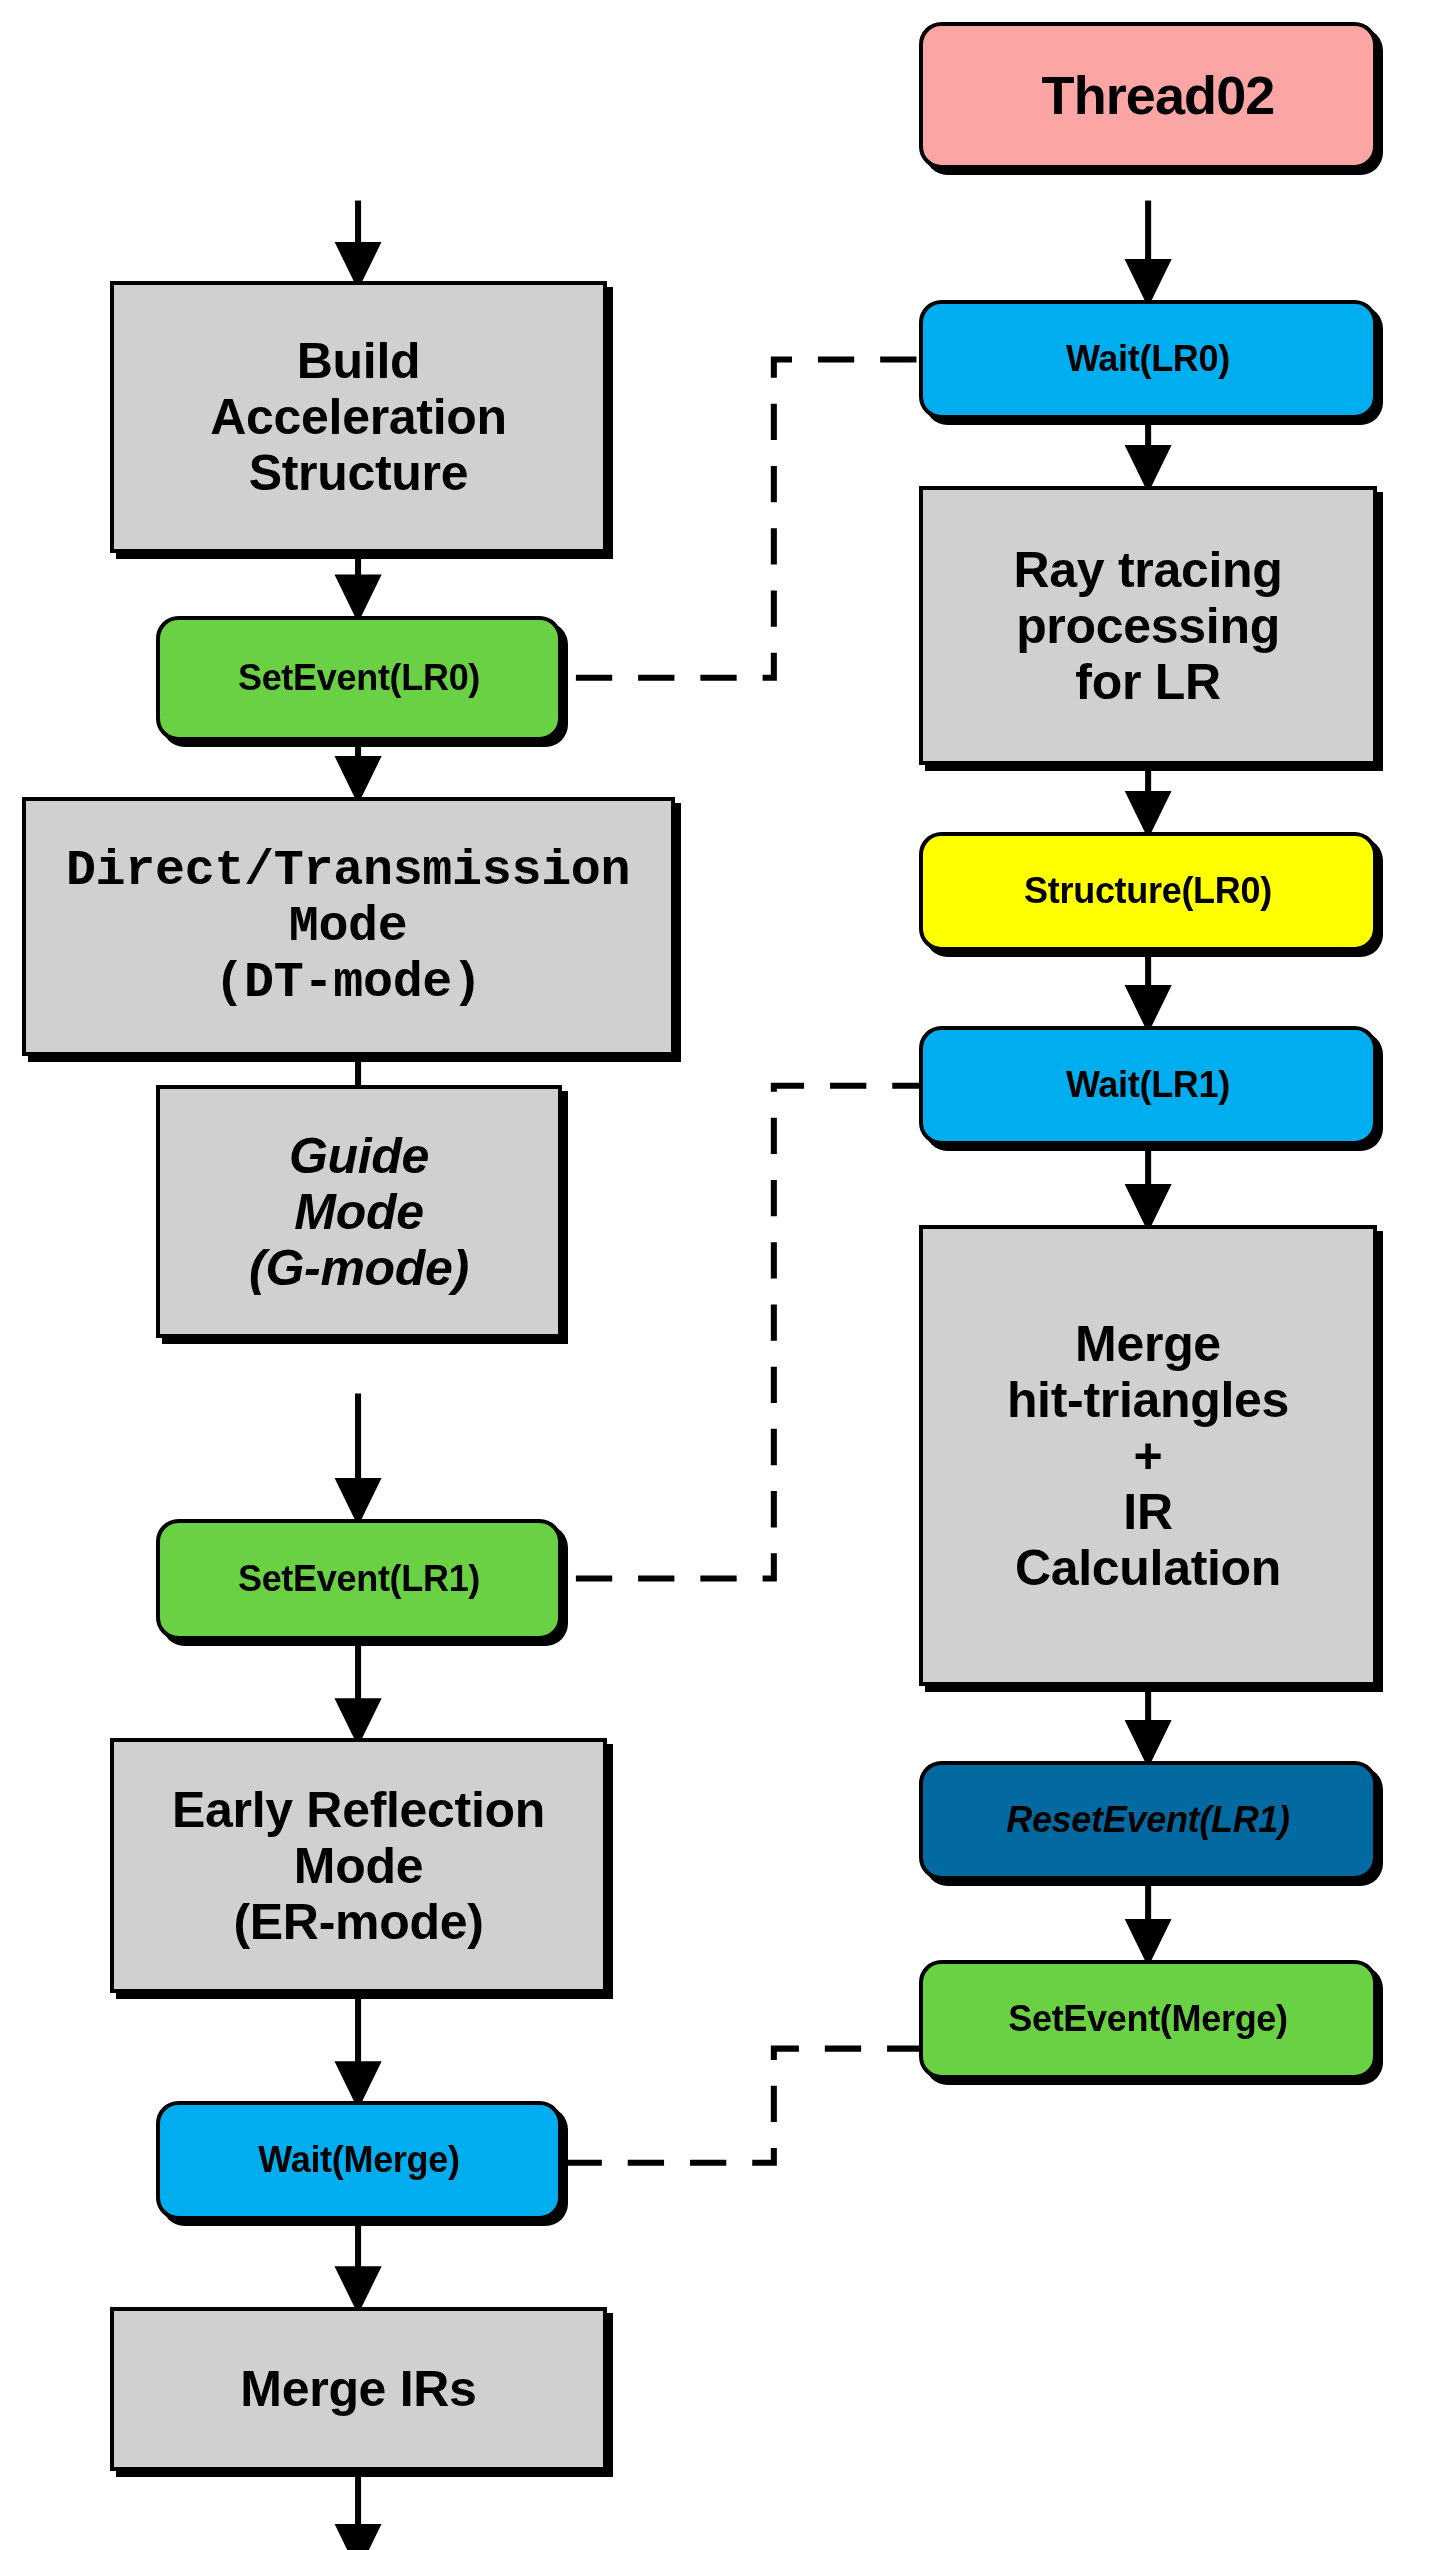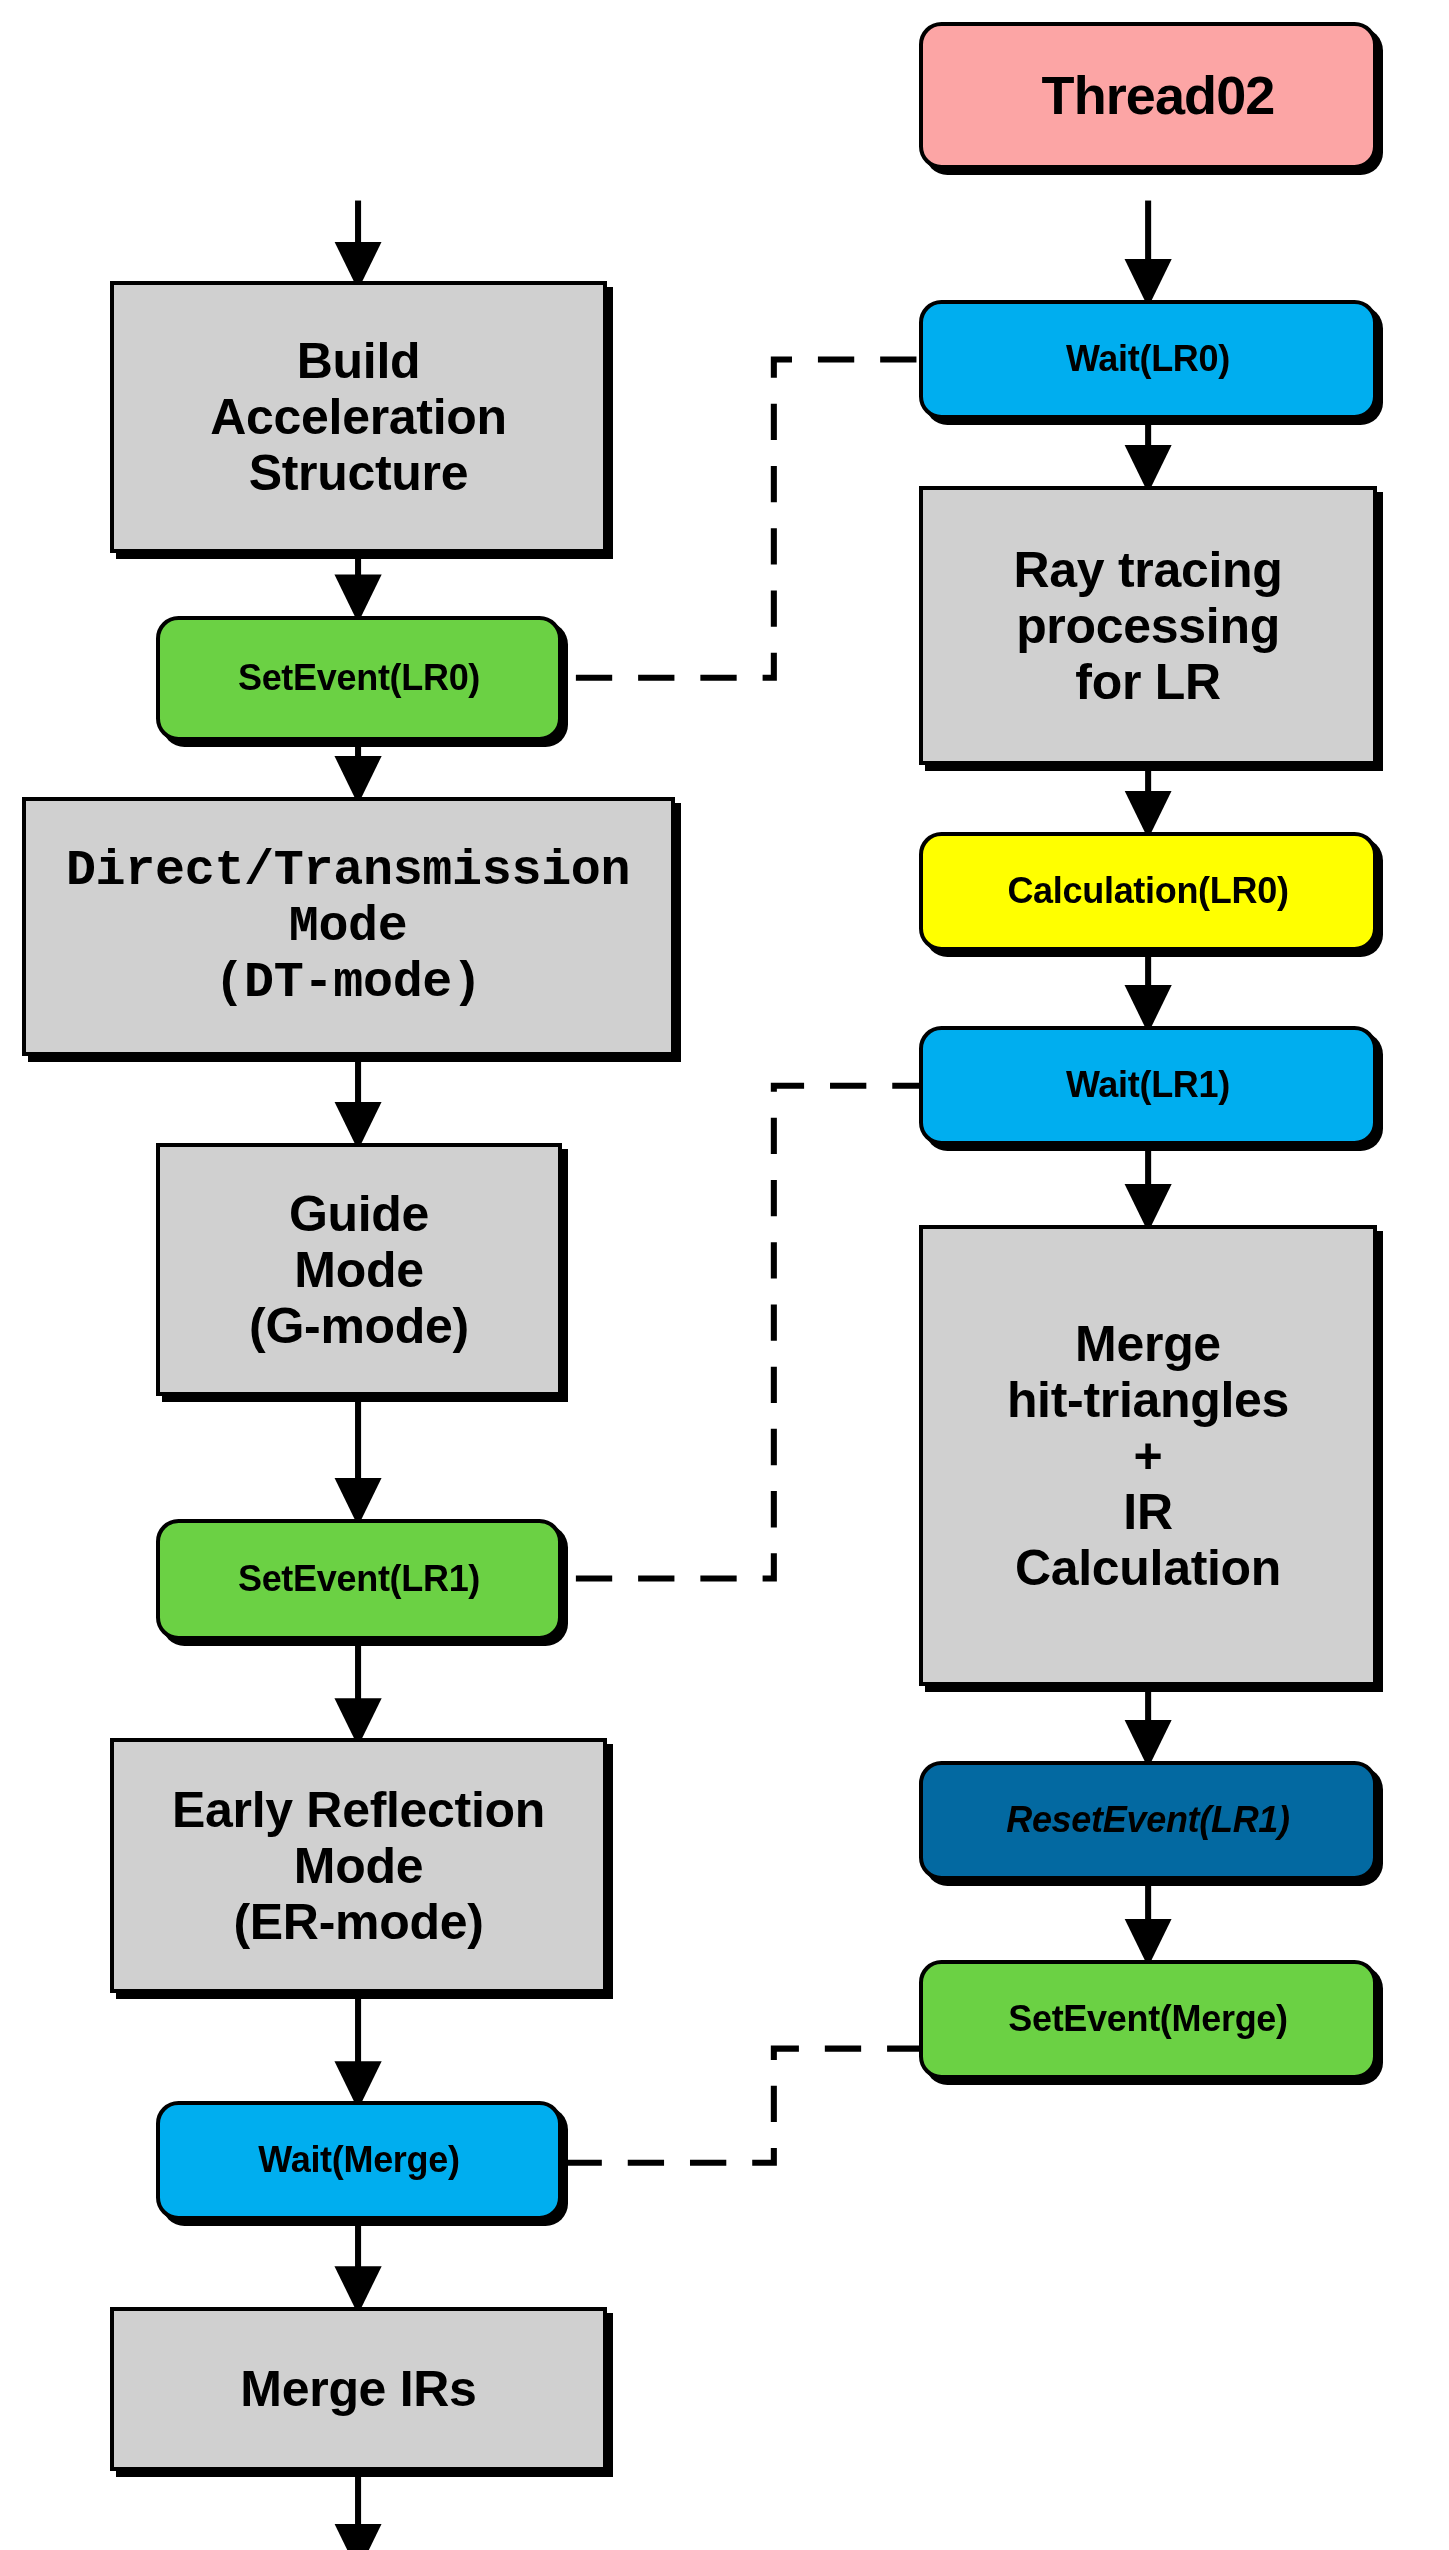--- a/index.html
+++ b/index.html
@@ -144,21 +144,21 @@
   <div class="node node-round t-event" style="left:156px; top:616px; width:406px; height:125px; background:#6BD144;">
     <span class="node-label">SetEvent(LR0)</span>
   </div>
 
   <div class="node node-rect t-process" style="left:21.6px; top:797px; width:653px; height:259px; background:#D0D0D0;font-family:Liberation Mono, monospace;">
     <span class="node-label">Direct/Transmission
 Mode
 (DT-mode)</span>
   </div>
 
-  <div class="node node-rect t-process" style="left:156px; top:1143px; width:406px; height:253px; background:#D0D0D0;">
+  <div class="node node-rect t-process" style="left:156px; top:1085px; width:406px; height:253px; background:#D0D0D0;font-style:italic;">
     <span class="node-label">Guide
 Mode
 (G-mode)</span>
   </div>
 
   <div class="node node-round t-event" style="left:156px; top:1519px; width:406px; height:121px; background:#6BD144;">
     <span class="node-label">SetEvent(LR1)</span>
   </div>
 
   <div class="node node-rect t-process" style="left:110px; top:1738px; width:497px; height:255px; background:#D0D0D0;">
@@ -183,21 +183,21 @@
     <span class="node-label">Wait(LR0)</span>
   </div>
 
   <div class="node node-rect t-process" style="left:919px; top:486px; width:458px; height:279px; background:#D0D0D0;">
     <span class="node-label">Ray tracing
 processing
 for LR</span>
   </div>
 
   <div class="node node-round t-event" style="left:919px; top:832px; width:458px; height:119px; background:#FFFF00;">
-    <span class="node-label">Calculation(LR0)</span>
+    <span class="node-label">Structure(LR0)</span>
   </div>
 
   <div class="node node-round t-event" style="left:919px; top:1026px; width:458px; height:119px; background:#00AEEF;">
     <span class="node-label">Wait(LR1)</span>
   </div>
 
   <div class="node node-rect t-process" style="left:919px; top:1225px; width:458px; height:461px; background:#D0D0D0;">
     <span class="node-label">Merge
 hit-triangles
 +

